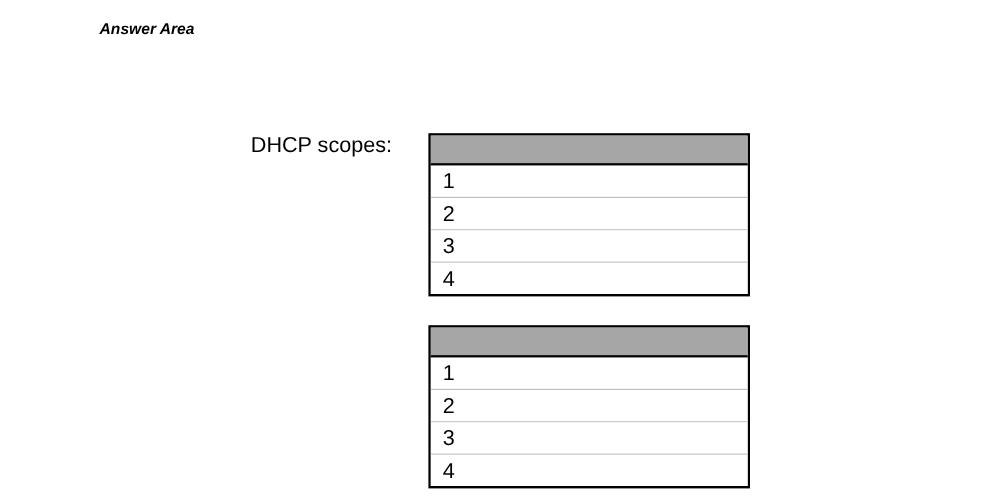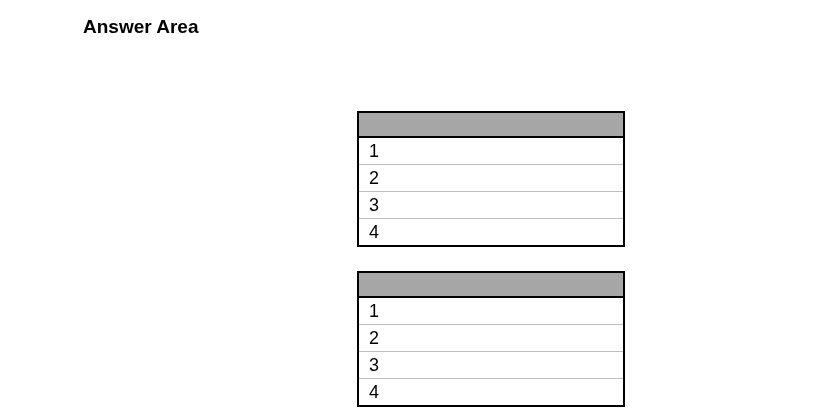--- a/index.html
+++ b/index.html
@@ -12,24 +12,25 @@
     position: relative;
     width: 839px;
     height: 420px;
     background: var(--background, #ffffff);
     overflow: hidden;
   }
   .page-title {
     position: absolute;
     left: 83px;
     top: 16px;
-    font-size: 19px;
+    font-size: 13px;
     font-weight: 700;
     color: var(--text, #000000);
     white-space: nowrap;
+    font-style: italic;
   }
   .group-label {
     position: absolute;
     left: 209px;
     font-size: 18px;
     font-weight: 400;
     color: var(--text, #000000);
     white-space: nowrap;
   }
   .group-label.scopes { top: 111px; }
@@ -65,20 +66,21 @@
   }
   .sel-row:last-child { border-bottom: none; }
 </style>
 </head>
 <body>
 
 <div class="canvas">
 
   <div class="page-title">Answer Area</div>
 
+  <div class="group-label scopes">DHCP scopes:</div>
 
   <div class="sel-table scopes">
     <div class="sel-header"></div>
     <div class="sel-row">1</div>
     <div class="sel-row">2</div>
     <div class="sel-row">3</div>
     <div class="sel-row">4</div>
   </div>
 
 

